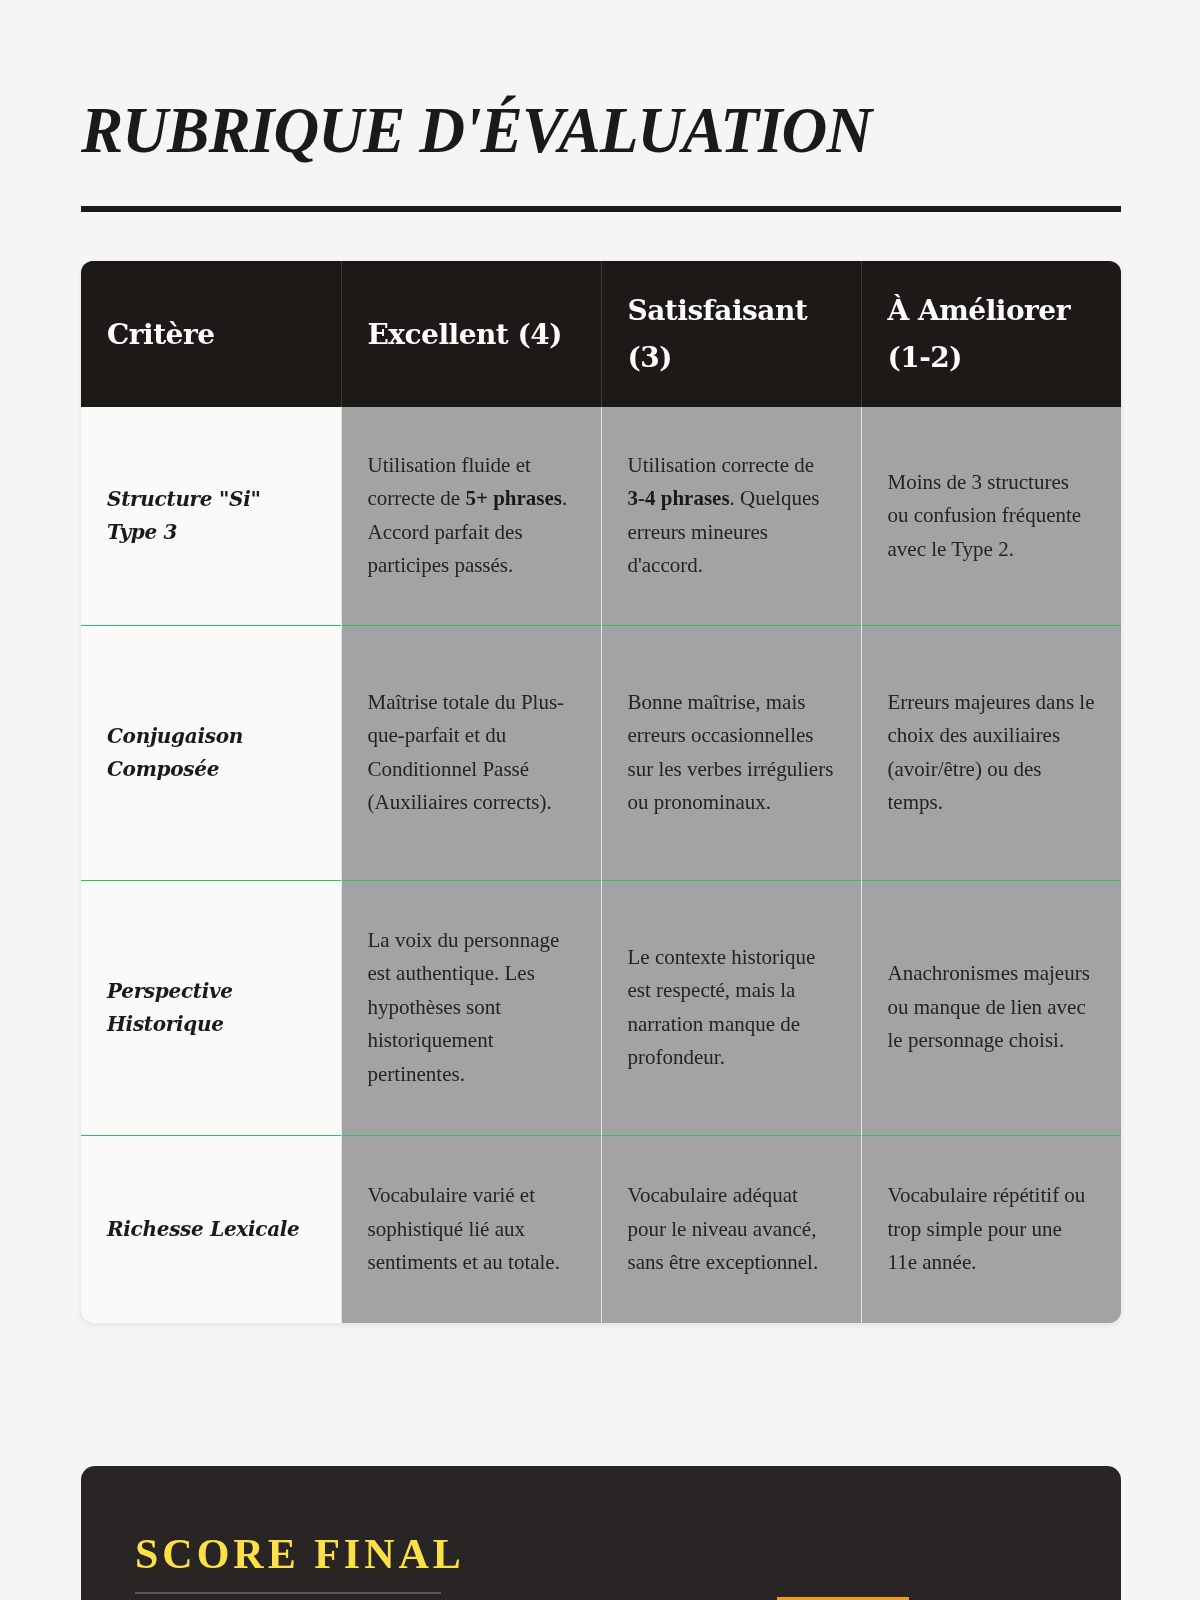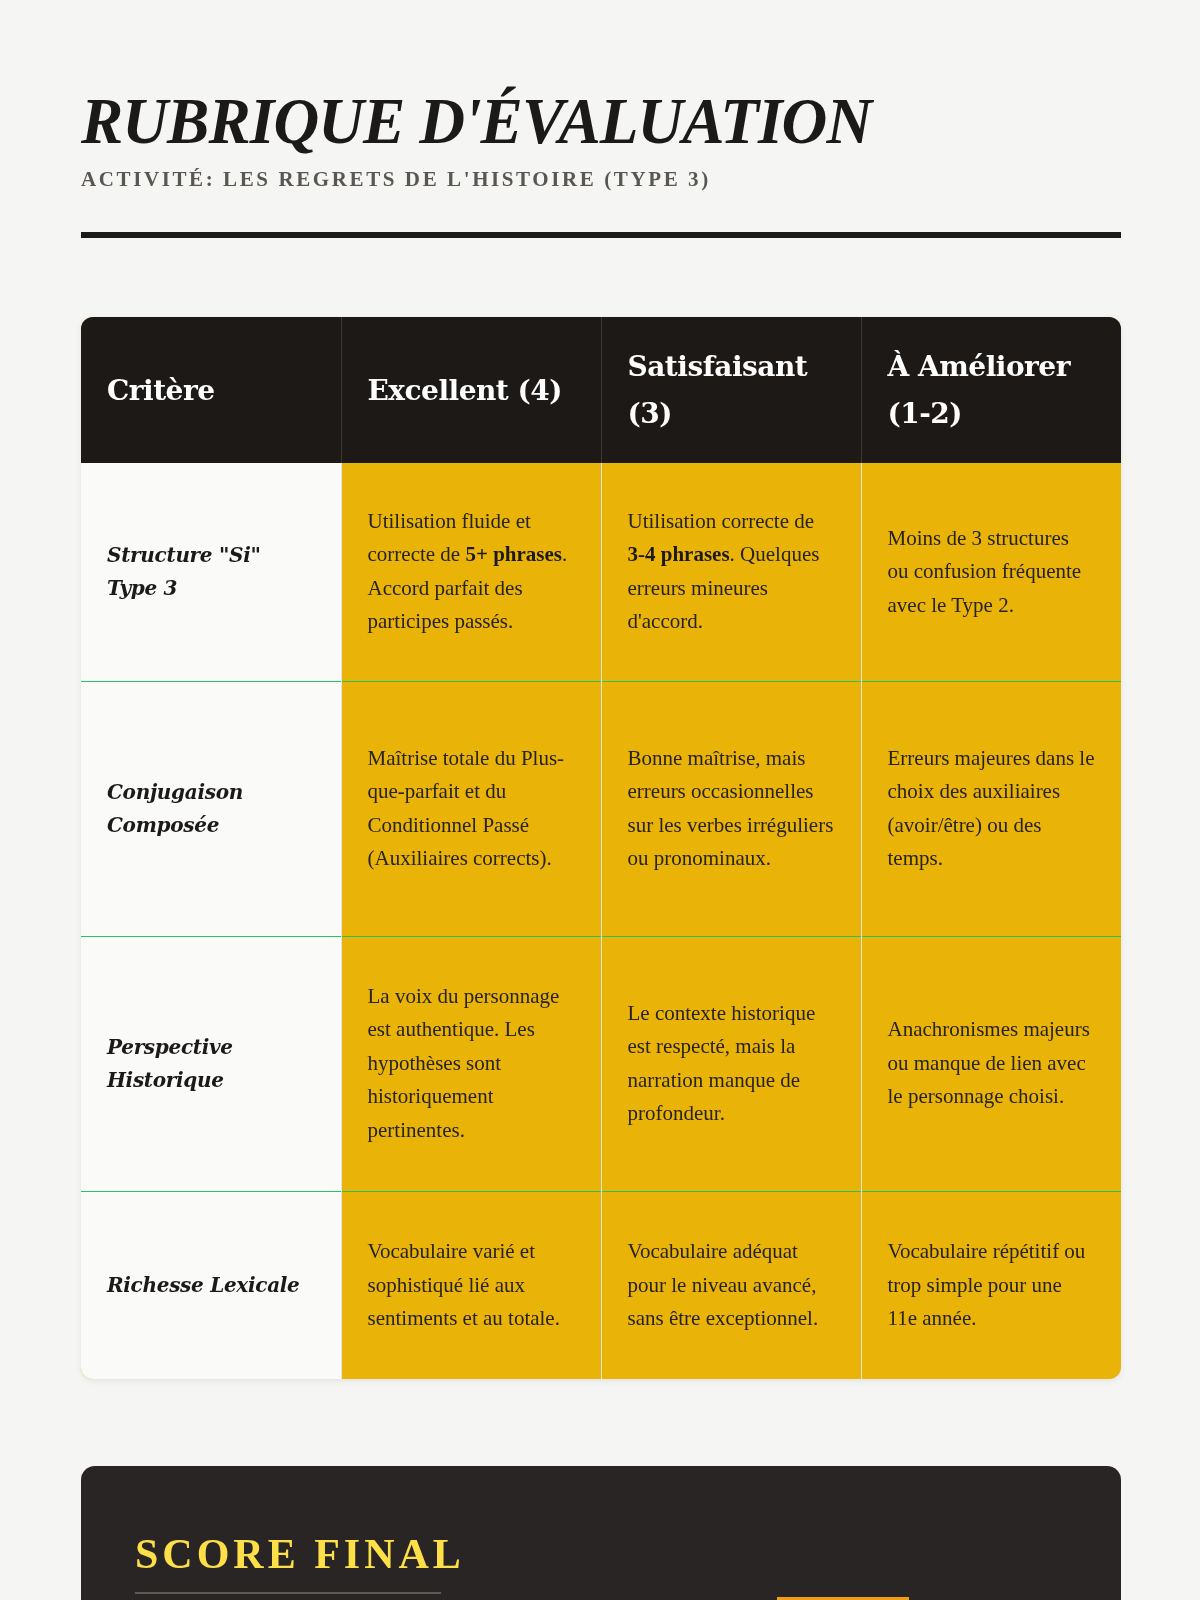--- a/index.html
+++ b/index.html
@@ -8,21 +8,21 @@
       height: 1600px;
       overflow: hidden;
       background: #f5f5f3;
       font-family: "DejaVu Serif", serif;
       color: #1c1a19;
     }
     .page {
       position: relative;
       width: 1040px;
       height: 1600px;
-      padding: 3px 102px 0 81px;
+      padding: 12px 102px 0 81px;
     }
     .header {
       padding-top: 82px;
     }
     .title {
       font-family: "Liberation Serif", serif;
       font-weight: 700;
       font-style: italic;
       font-size: 66px;
       line-height: 72px;
@@ -42,25 +42,25 @@
       text-transform: uppercase;
     }
     .header-rule {
       margin-top: 40px;
       height: 6px;
       background: #1c1a19;
       width: 1040px;
     }
 
     .rubric {
-      margin-top: 79px;
+      margin-top: 49px;
       width: 1040px;
       border-radius: 12px;
       overflow: hidden;
-      background: #eab308;
+      background: #a3a3a3;
       box-shadow: 0 2px 6px rgba(0,0,0,0.08);
     }
     .rubric table {
       width: 100%;
       border-collapse: collapse;
       table-layout: fixed;
     }
     .rubric col { width: 260px; }
     .rubric thead th {
       background: #1d1916;
@@ -158,21 +158,20 @@
       margin-right: 18px;
     }
   </style>
 </head>
 <body>
 
 <div class="page">
 
   <header class="header">
     <h1 class="title">RUBRIQUE D'ÉVALUATION</h1>
-    <div class="subtitle">ACTIVITÉ: LES REGRETS DE L'HISTOIRE (TYPE 3)</div>
     <div class="header-rule"></div>
   </header>
 
   <section class="rubric">
     <table>
       <colgroup>
           <col>
           <col>
           <col>
           <col>

